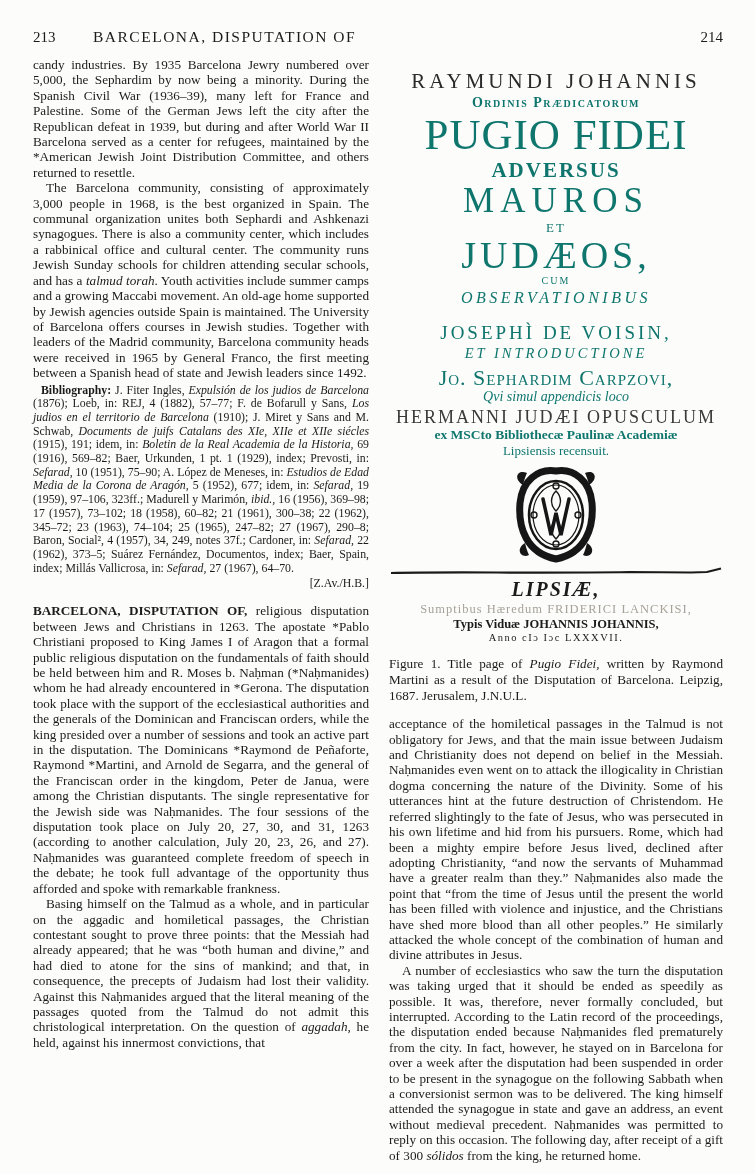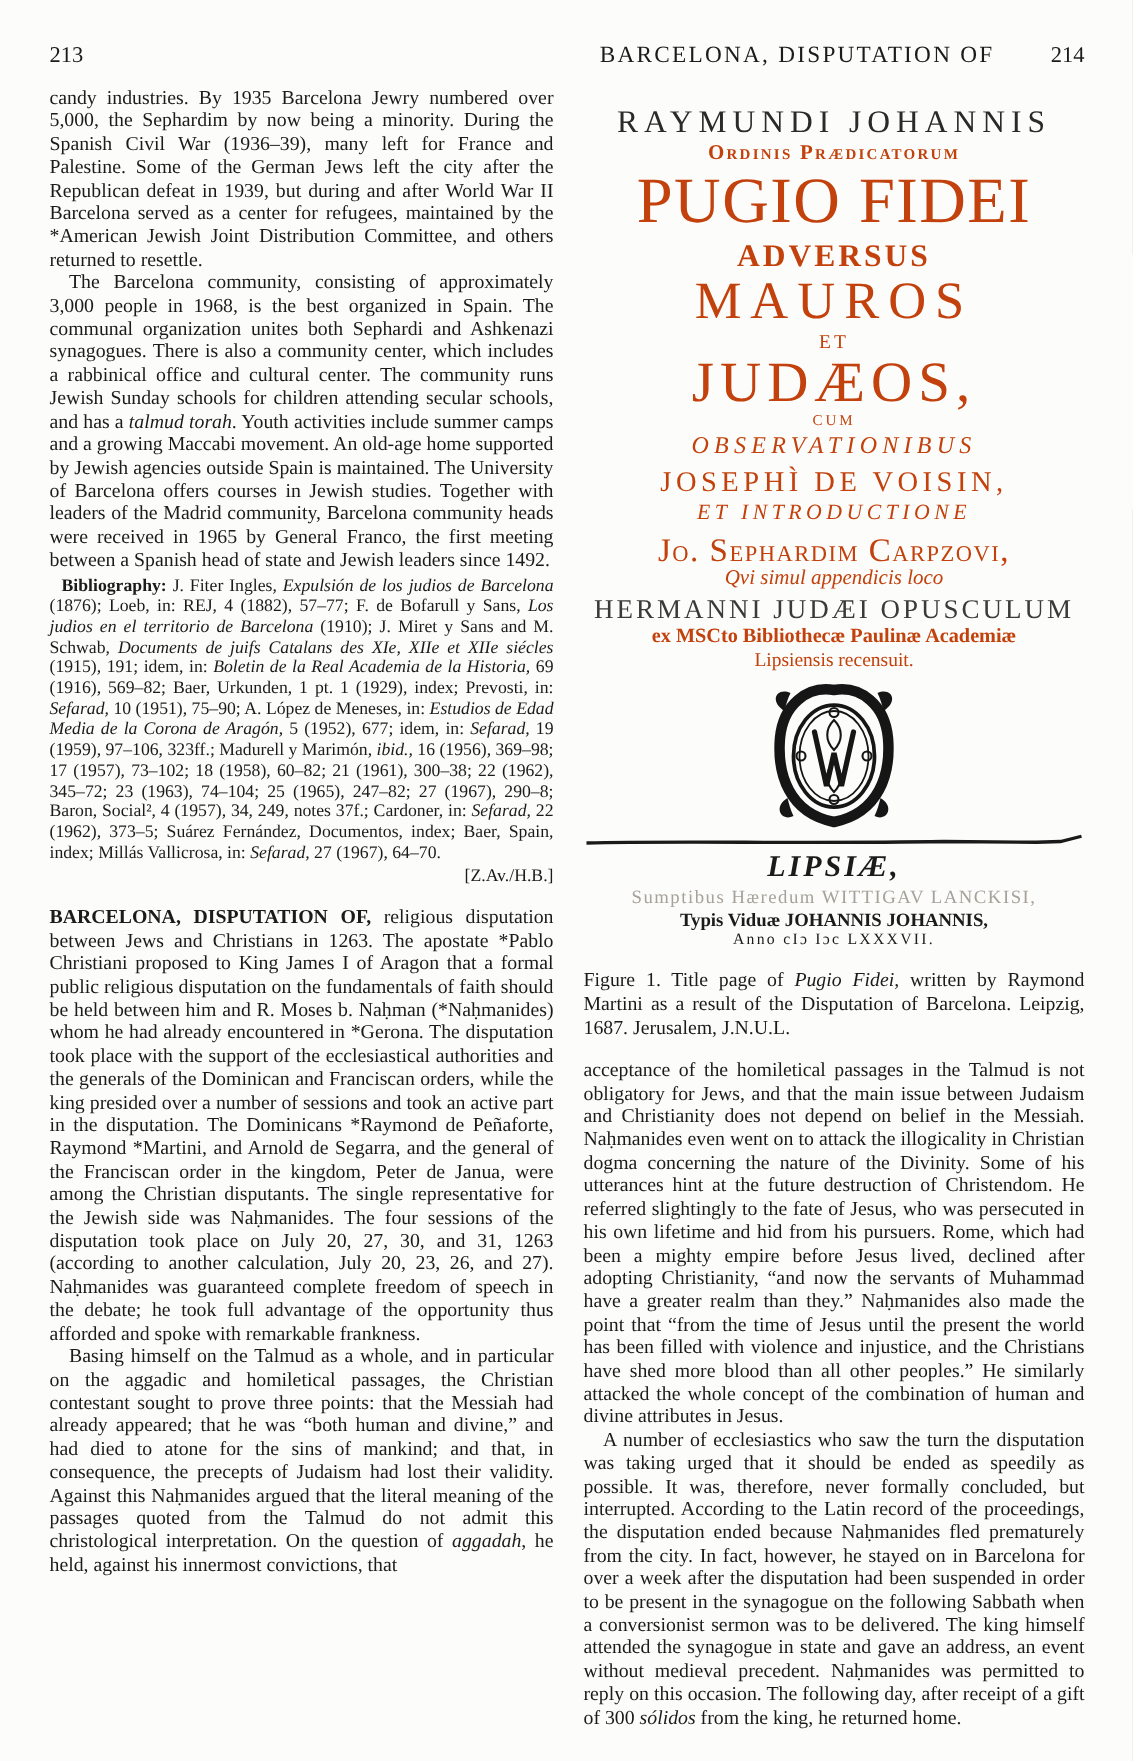--- a/index.html
+++ b/index.html
@@ -7,50 +7,50 @@
     position:relative;width:755px;height:1174px;margin:0 auto;
     background:#fcfcfa;color:#1b1b1b;overflow:hidden;
     font-family:"Liberation Serif","DejaVu Serif",serif;
   }
   .running-head{
     position:absolute;top:28px;left:33px;width:690px;
     display:flex;align-items:baseline;font-size:15px;
   }
   .pagenum{width:60px;}
   .pagenum.right{text-align:right;}
-  .running-title{flex:1;text-align:right;letter-spacing:1.5px;font-size:15.5px;}
+  .running-title{flex:1;text-align:left;letter-spacing:1.5px;font-size:15.5px;}
   .col{position:absolute;top:57px;}
   .col.left{left:33px;width:336px;}
   .col.right{left:389px;width:334px;}
   .para{
     margin:0;font-size:13.2px;line-height:15.4px;text-align:justify;
     text-indent:0;hyphens:none;
   }
   .para.indent{text-indent:13px;}
   .i{font-style:italic;}
   .b{font-weight:bold;}
   .biblio{
     margin:3px 0 0 0;font-size:11.8px;line-height:13.7px;text-align:justify;
     text-indent:8px;
   }
   .signature{font-size:11.8px;line-height:14px;text-align:right;margin:1px 0 0 0;}
   .entry{margin-top:13px;}
   
   .titlepage{width:334px;text-align:center;}
-  .tl{white-space:nowrap;color:#c2410c;}
+  .tl{white-space:nowrap;color:#0f766e;}
   .tl0{font-size:21px;letter-spacing:4px;margin-top:12px;color:#2a2a2a;}
   .tl1{font-size:14px;font-weight:bold;font-variant:small-caps;letter-spacing:1.5px;margin-top:1px;}
   .tl2{font-size:43px;letter-spacing:1px;margin-top:2px;line-height:1.0;}
   .tl3{font-size:21px;letter-spacing:2px;margin-top:2px;font-weight:bold;}
   .tl4{font-size:35px;letter-spacing:6px;line-height:1.05;}
   .tl5{font-size:13px;letter-spacing:2px;}
   .tl6{font-size:38px;letter-spacing:4px;line-height:1.05;}
   .tl7{font-size:10px;letter-spacing:2px;margin-top:-1px;}
   .tl8{font-size:16px;font-style:italic;letter-spacing:3.5px;margin-top:3px;}
-  .tl9{font-size:19px;letter-spacing:3px;margin-top:4px;}
+  .tl9{font-size:19px;letter-spacing:3px;margin-top:15px;}
   .tl10{font-size:14.5px;font-style:italic;letter-spacing:3px;margin-top:1px;}
   .tl11{font-size:22px;font-variant:small-caps;letter-spacing:1px;margin-top:3px;}
   .tl12{font-size:14px;font-style:italic;margin-top:-2px;}
   .tl13{font-size:18px;letter-spacing:2px;color:#3a3a3a;margin-top:2px;}
   .tl14{font-size:15px;letter-spacing:3px;color:#5c5c5c;margin-top:-1px;}
   .tl15{font-size:13.5px;font-weight:bold;margin-top:-1px;}
   .tl16{font-size:13px;margin-top:0px;}
   .ornament{margin:6px auto 2px auto;line-height:0;}
   .rule{margin:2px 0 0 0;line-height:0;}
   .im0{font-size:20px;font-style:italic;font-weight:bold;letter-spacing:2px;margin-top:2px;}
@@ -131,21 +131,21 @@
           </svg>
         </div>
 
         <div class="rule">
           <svg width="334" height="9" viewBox="0 0 334 9">
             <path d="M2,6 C60,4.5 150,6.5 240,5 L302,5.5 L318,5 L332,1.5" stroke="#1a1a1a" stroke-width="2.2" fill="none"></path>
           </svg>
         </div>
 
         <div class="im0">LIPSIÆ,</div>
-        <div class="im1">Sumptibus Hæredum WITTIGAV LANCKISI,</div>
+        <div class="im1">Sumptibus Hæredum FRIDERICI LANCKISI,</div>
         <div class="im2">Typis Viduæ JOHANNIS JOHANNIS,</div>
         <div class="im3">Anno cIɔ Iɔc LXXXVII.</div>
       </div>
 
       <figcaption class="caption"><span>Figure 1. Title page of </span><span class="i">Pugio Fidei,</span><span> written by Raymond Martini as a result of the Disputation of Barcelona. Leipzig, 1687. Jerusalem, J.N.U.L.</span></figcaption>
     </figure>
 
     <div class="right-text">
         <p class="para"><span>acceptance of the homiletical passages in the Talmud is not obligatory for Jews, and that the main issue between Judaism and Christianity does not depend on belief in the Messiah. Naḥmanides even went on to attack the illogicality in Christian dogma concerning the nature of the Divinity. Some of his utterances hint at the future destruction of Christendom. He referred slightingly to the fate of Jesus, who was persecuted in his own lifetime and hid from his pursuers. Rome, which had been a mighty empire before Jesus lived, declined after adopting Christianity, “and now the servants of Muhammad have a greater realm than they.” Naḥmanides also made the point that “from the time of Jesus until the present the world has been filled with violence and injustice, and the Christians have shed more blood than all other peoples.” He similarly attacked the whole concept of the combination of human and divine attributes in Jesus.</span></p>
         <p class="para indent"><span>A number of ecclesiastics who saw the turn the disputation was taking urged that it should be ended as speedily as possible. It was, therefore, never formally concluded, but interrupted. According to the Latin record of the proceedings, the disputation ended because Naḥmanides fled prematurely from the city. In fact, however, he stayed on in Barcelona for over a week after the disputation had been suspended in order to be present in the synagogue on the following Sabbath when a conversionist sermon was to be delivered. The king himself attended the synagogue in state and gave an address, an event without medieval precedent. Naḥmanides was permitted to reply on this occasion. The following day, after receipt of a gift of 300 </span><span class="i">sólidos</span><span> from the king, he returned home.</span></p>

